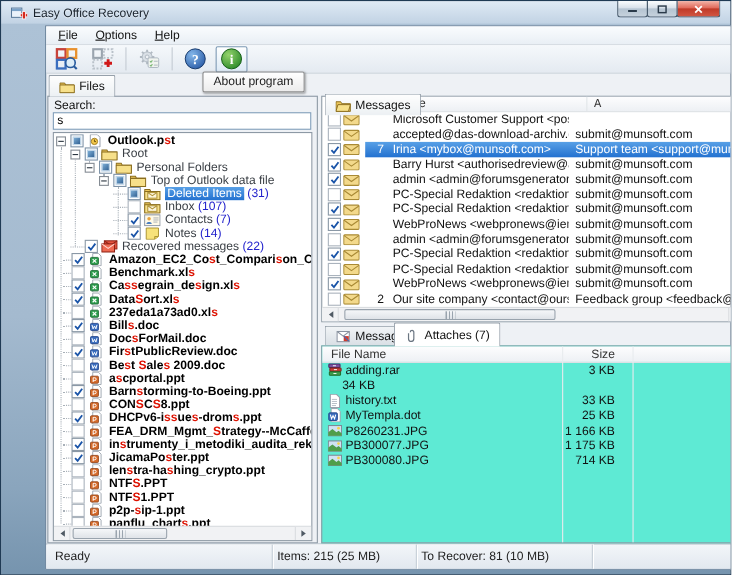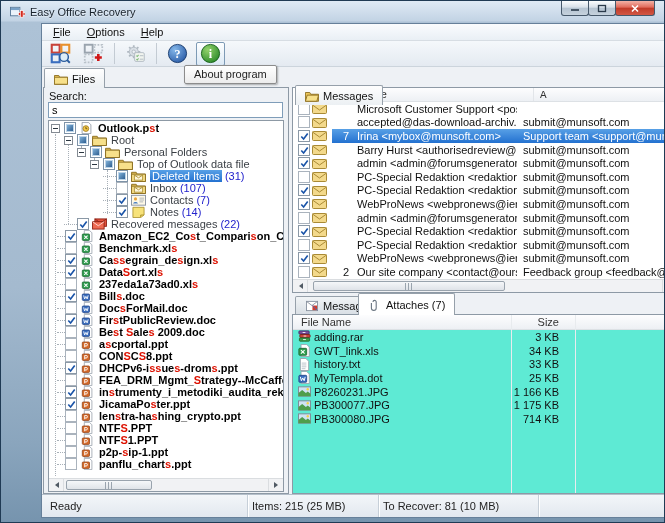--- a/index.html
+++ b/index.html
@@ -518,20 +518,36 @@
                 <svg viewBox="0 0 13 15">
                   <path d="M2.5,.5h6.5l3,3v11h-9.5z" fill="#fff" stroke="#97a0ab"></path>
                   <rect x="0" y="5" width="9" height="8" rx="1" fill="#d66b2a" stroke="#93441a"></rect>
                   <path d="M3,11.6v-4.8h1.8a1.6,1.6 0 0 1 0,3.2h-1.8" fill="none" stroke="#fff" stroke-width="1.1"></path>
                 </svg>
               </span>
               <span class="tlabel b">a<span class="hlr">s</span>cportal.ppt</span>
             </div>
             <div class="trow" style="padding-left: 8px;">
               <span class="conn short"></span>
+              <span class="cb cb-on">
+                <svg viewBox="0 0 12 12">
+                  <path d="M2.5,6 5,8.7 9.5,2.7" fill="none" stroke="#1a54a8" stroke-width="1.8"></path>
+                </svg>
+              </span>
+              <span class="ticon">
+                <svg viewBox="0 0 13 15">
+                  <path d="M2.5,.5h6.5l3,3v11h-9.5z" fill="#fff" stroke="#97a0ab"></path>
+                  <rect x="0" y="5" width="9" height="8" rx="1" fill="#d66b2a" stroke="#93441a"></rect>
+                  <path d="M3,11.6v-4.8h1.8a1.6,1.6 0 0 1 0,3.2h-1.8" fill="none" stroke="#fff" stroke-width="1.1"></path>
+                </svg>
+              </span>
+              <span class="tlabel b">Barn<span class="hlr">s</span>torming-to-Boeing.ppt</span>
+            </div>
+            <div class="trow" style="padding-left: 8px;">
+              <span class="conn short"></span>
               <span class="cb cb-off"></span>
               <span class="ticon">
                 <svg viewBox="0 0 13 15">
                   <path d="M2.5,.5h6.5l3,3v11h-9.5z" fill="#fff" stroke="#97a0ab"></path>
                   <rect x="0" y="5" width="9" height="8" rx="1" fill="#d66b2a" stroke="#93441a"></rect>
                   <path d="M3,11.6v-4.8h1.8a1.6,1.6 0 0 1 0,3.2h-1.8" fill="none" stroke="#fff" stroke-width="1.1"></path>
                 </svg>
               </span>
               <span class="tlabel b">CON<span class="hlr">S</span>C<span class="hlr">S</span>8.ppt</span>
             </div>
@@ -978,30 +994,20 @@
                   <rect x="2" y="4.8" width="11" height="3.4" rx=".8" fill="#c8413a" stroke="#7e1f1a"></rect>
                   <rect x="1.5" y="8.6" width="11" height="3.4" rx=".8" fill="#3f9e4d" stroke="#1f6b2c"></rect>
                   <path d="M5,2.7h3M6,6.5h3M5.5,10.3h3" stroke="#fff" stroke-width=".9"></path>
                 </svg>
               </span>
               <span>adding.rar</span>
             </span>
             <span class="a-size">3 KB</span>
           </div>
           <div class="arow">
-            <span class="a-namecell">
-              <span class="fic">
-                <svg viewBox="0 0 13 15">
-                  <path d="M2.5,.5h6.5l3,3v11h-9.5z" fill="#fff" stroke="#97a0ab"></path>
-                  <rect x="0" y="5" width="9" height="8" rx="1" fill="#2f9e4f" stroke="#1c6b33"></rect>
-                  <path d="M2.4,7l4.2,4M6.6,7l-4.2,4" stroke="#fff" stroke-width="1.3"></path>
-                </svg>
-              </span>
-              <span>GWT_link.xls</span>
-            </span>
             <span class="a-size">34 KB</span>
           </div>
           <div class="arow">
             <span class="a-namecell">
               <span class="fic">
                 <svg viewBox="0 0 12 14">
                   <path d="M1.5,.5h6l3,3v10h-9z" fill="#fff" stroke="#97a0ab"></path>
                   <path d="M3,5.5h5M3,7.5h5M3,9.5h5M3,11.5h4" stroke="#a9b2bc" stroke-width=".8"></path>
                 </svg>
               </span>

